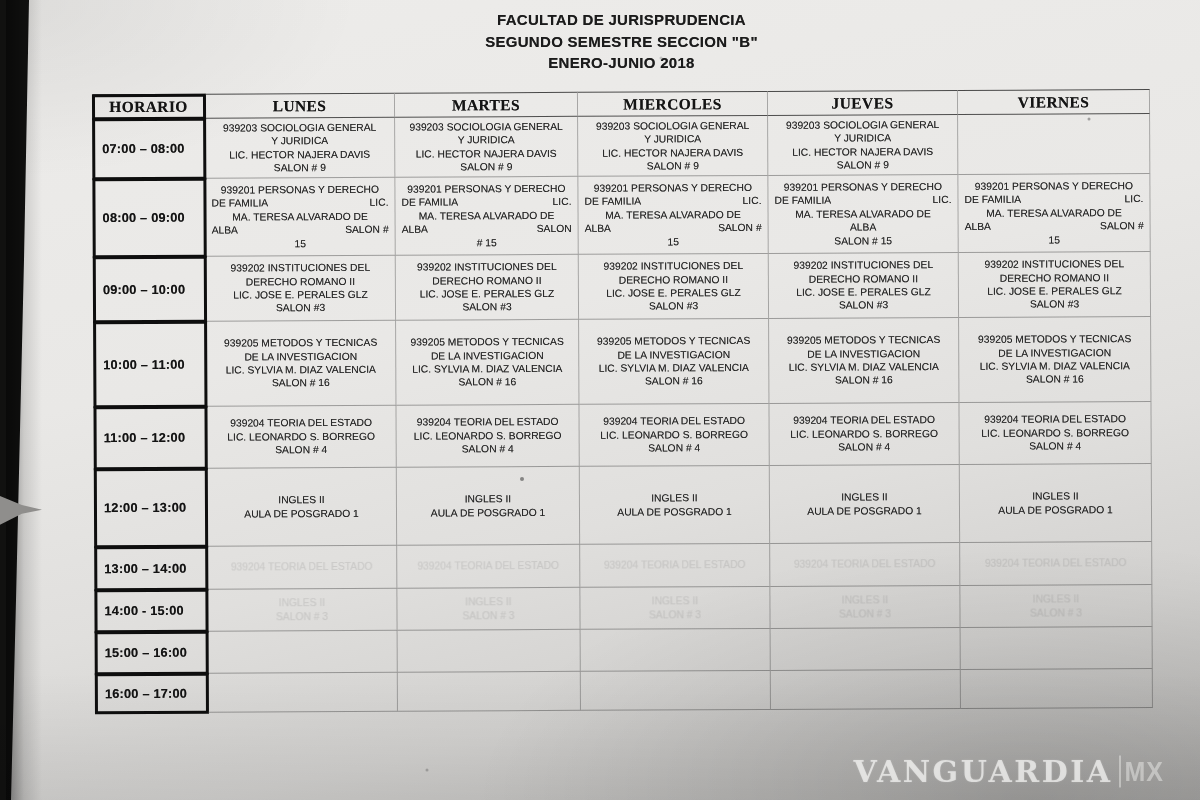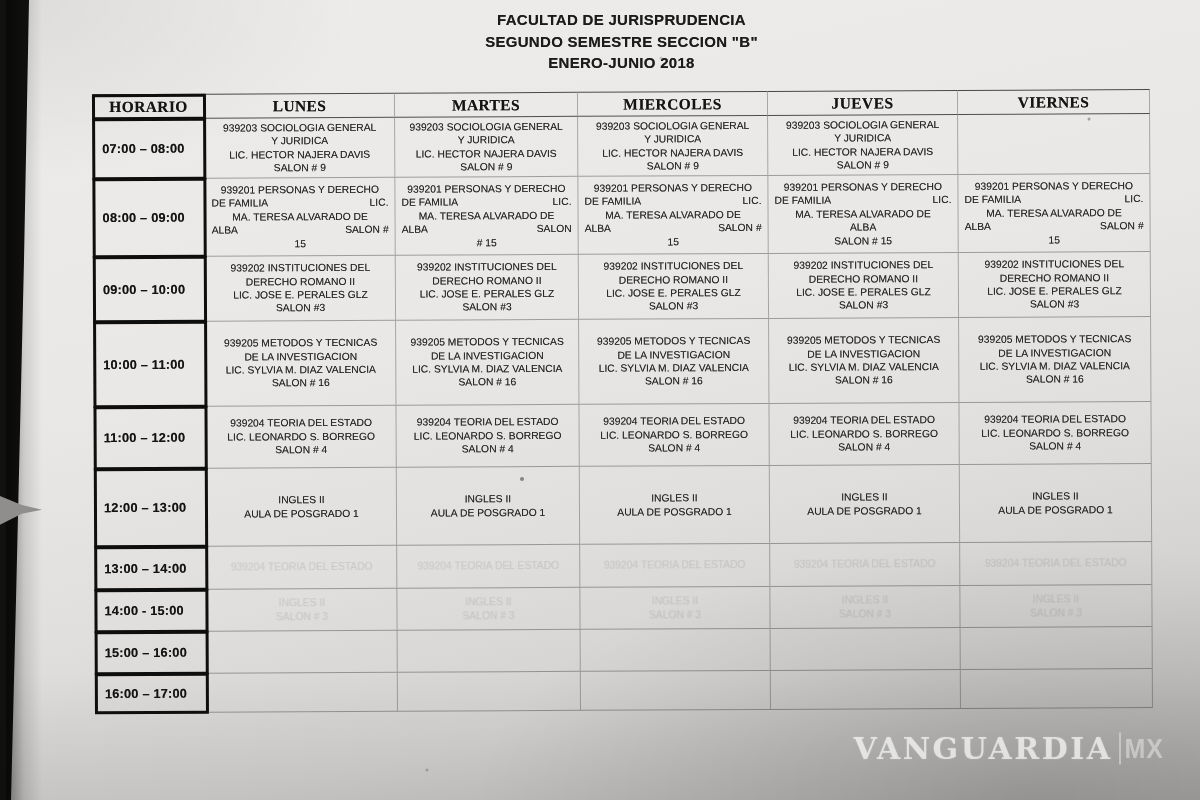--- a/index.html
+++ b/index.html
@@ -85,21 +85,21 @@
   .day{
     display:flex;flex-direction:column;justify-content:center;align-items:center;
     padding:3px 6px;font-size:10.3px;line-height:13.4px;color:#242424;
     text-align:center;text-shadow:0 0 0.4px rgba(35,35,35,0.55);
   }
   .line{width:100%;}
   .spread{display:flex;justify-content:space-between;text-align:left;}
   .ghost{color:rgba(80,80,80,1);opacity:0.15;filter:blur(0.7px);}
 
   .watermark{
-    position:absolute;top:731px;right:36px;
+    position:absolute;top:754px;right:36px;
     display:flex;align-items:center;pointer-events:none;
   }
   .wm-main{
     font-family:"DejaVu Serif","Liberation Serif",serif;
     font-weight:bold;font-size:30px;letter-spacing:2.5px;
     color:rgba(253,253,251,0.62);
     text-shadow:0 0 2px rgba(255,255,255,0.22);
   }
   .wm-suffix{
     font-family:"Liberation Sans",sans-serif;

